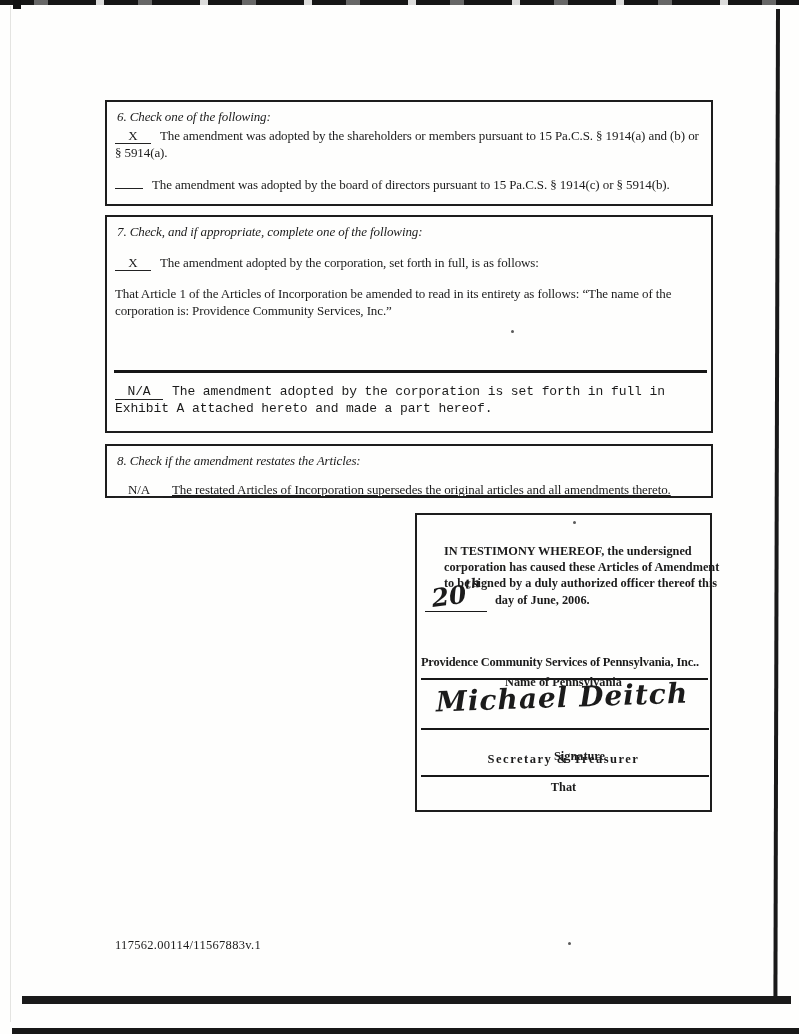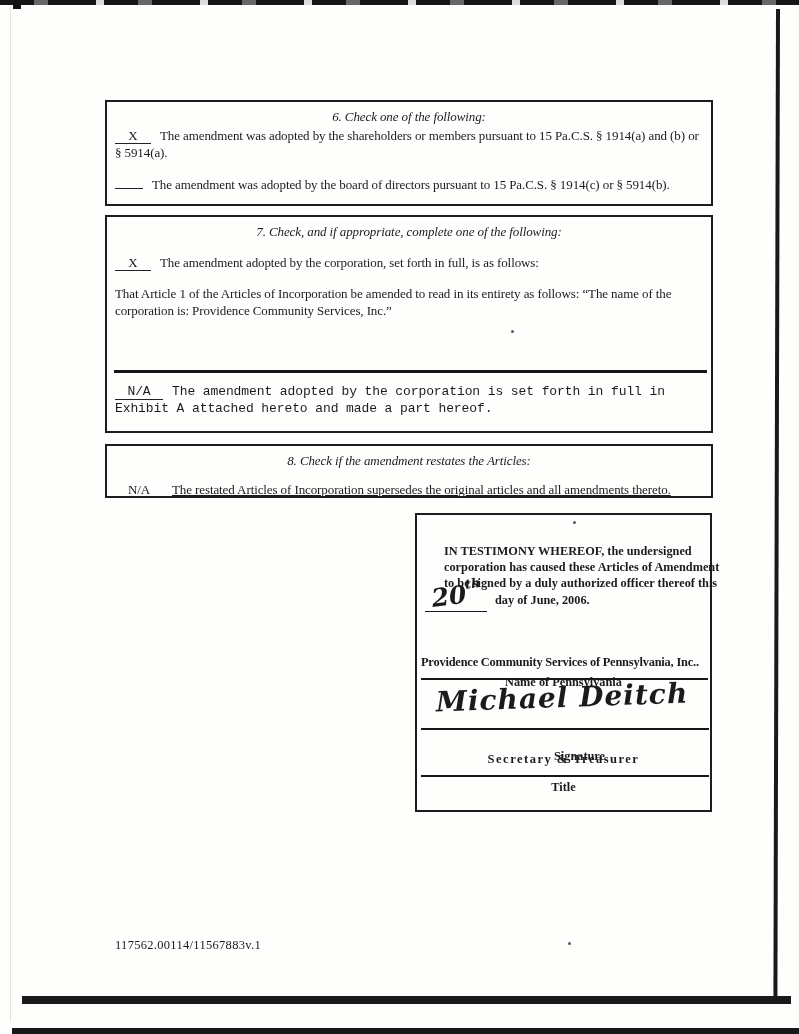--- a/index.html
+++ b/index.html
@@ -19,21 +19,21 @@
   .bottom-bar{position:absolute;top:996px;left:22px;width:769px;height:8px;background:#1a1a1a;}
   .bottom-strip{position:absolute;top:1028px;left:12px;width:787px;height:6px;background:#181818;}
   .speckle{position:absolute;width:3px;height:3px;border-radius:50%;background:#5a5a5a;}
 
   
   .formbox{position:absolute;left:105px;width:608px;border:2px solid #1d1d1d;
     box-sizing:border-box;padding:6px 10px 0 8px;background:transparent;}
   #box6{top:100px;height:106px;}
   #box7{top:215px;height:218px;}
   #box8{top:444px;height:54px;}
-  .h-italic{font-style:italic;font-size:13px;margin:1px 0 0 2px;letter-spacing:-0.1px;text-align:center;}
+  .h-italic{font-style:italic;font-size:13px;margin:1px 0 0 2px;letter-spacing:-0.1px;}
   p.opt{font-size:13px;margin:0;line-height:17px;letter-spacing:-0.1px;}
   #box6 .opt1{margin-top:2px;}
   #box6 .opt2{margin-top:15px;}
   #box7 .opt1{margin-top:14px;}
   #box7 .amendment{font-size:13px;margin:14px 0 0 0;line-height:17px;letter-spacing:-0.1px;}
   .mark-line{display:inline-block;border-bottom:1.4px solid #222;text-align:center;
     margin-right:9px;line-height:15px;}
   .mark-x{min-width:36px;}
   .mark-blank{min-width:28px;}
   .mark-na{min-width:48px;}
@@ -107,18 +107,18 @@
     <div class="t-day">
       <span class="day-underline"><span class="day-hand"><span>20</span><sup>th</sup></span></span><span class="day-text">day of June, 2006.</span>
     </div>
     <div class="t-name">Providence Community Services of Pennsylvania, Inc..</div>
     <p class="t-name-label">Name of Pennsylvania</p>
     <div class="t-sig">Michael Deitch</div>
     <div class="t-sig-line"></div>
     <p class="t-sig-label">Signature</p>
     <div class="t-title-value">Secretary &amp; Treasurer</div>
     <div class="t-title-line"></div>
-    <p class="t-title-label">Title</p>
+    <p class="t-title-label">That</p>
   </div>
 
   <div class="footer">117562.00114/11567883v.1</div>
 
 </div>
 
 </body></html>

